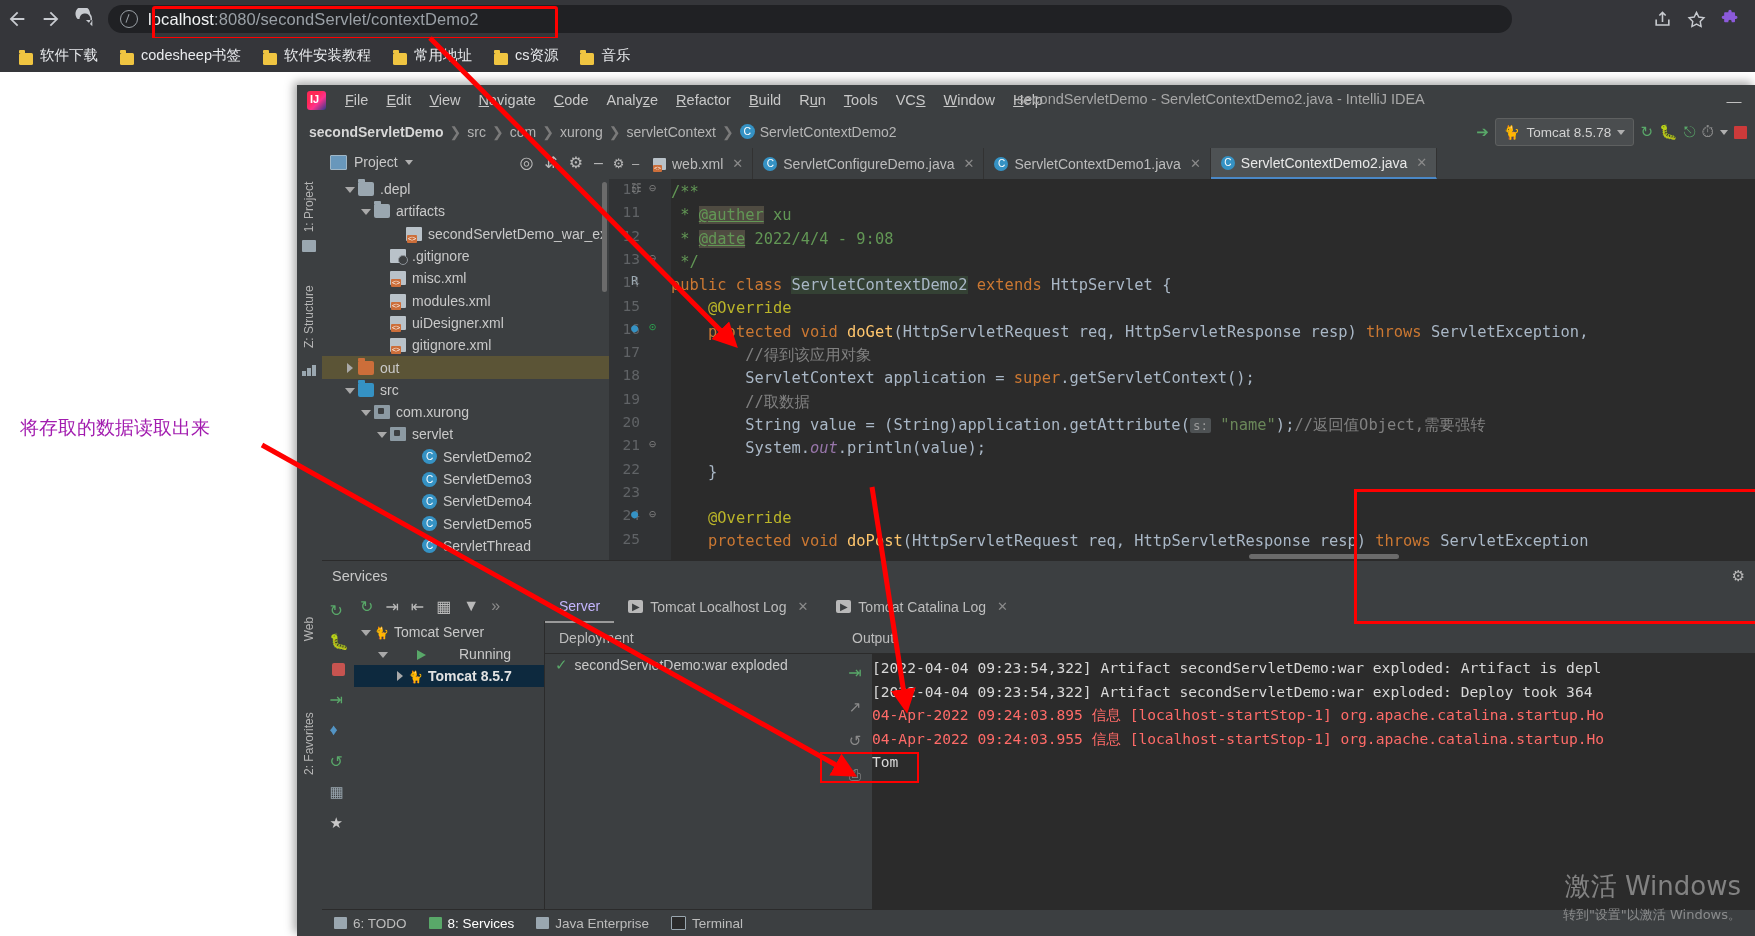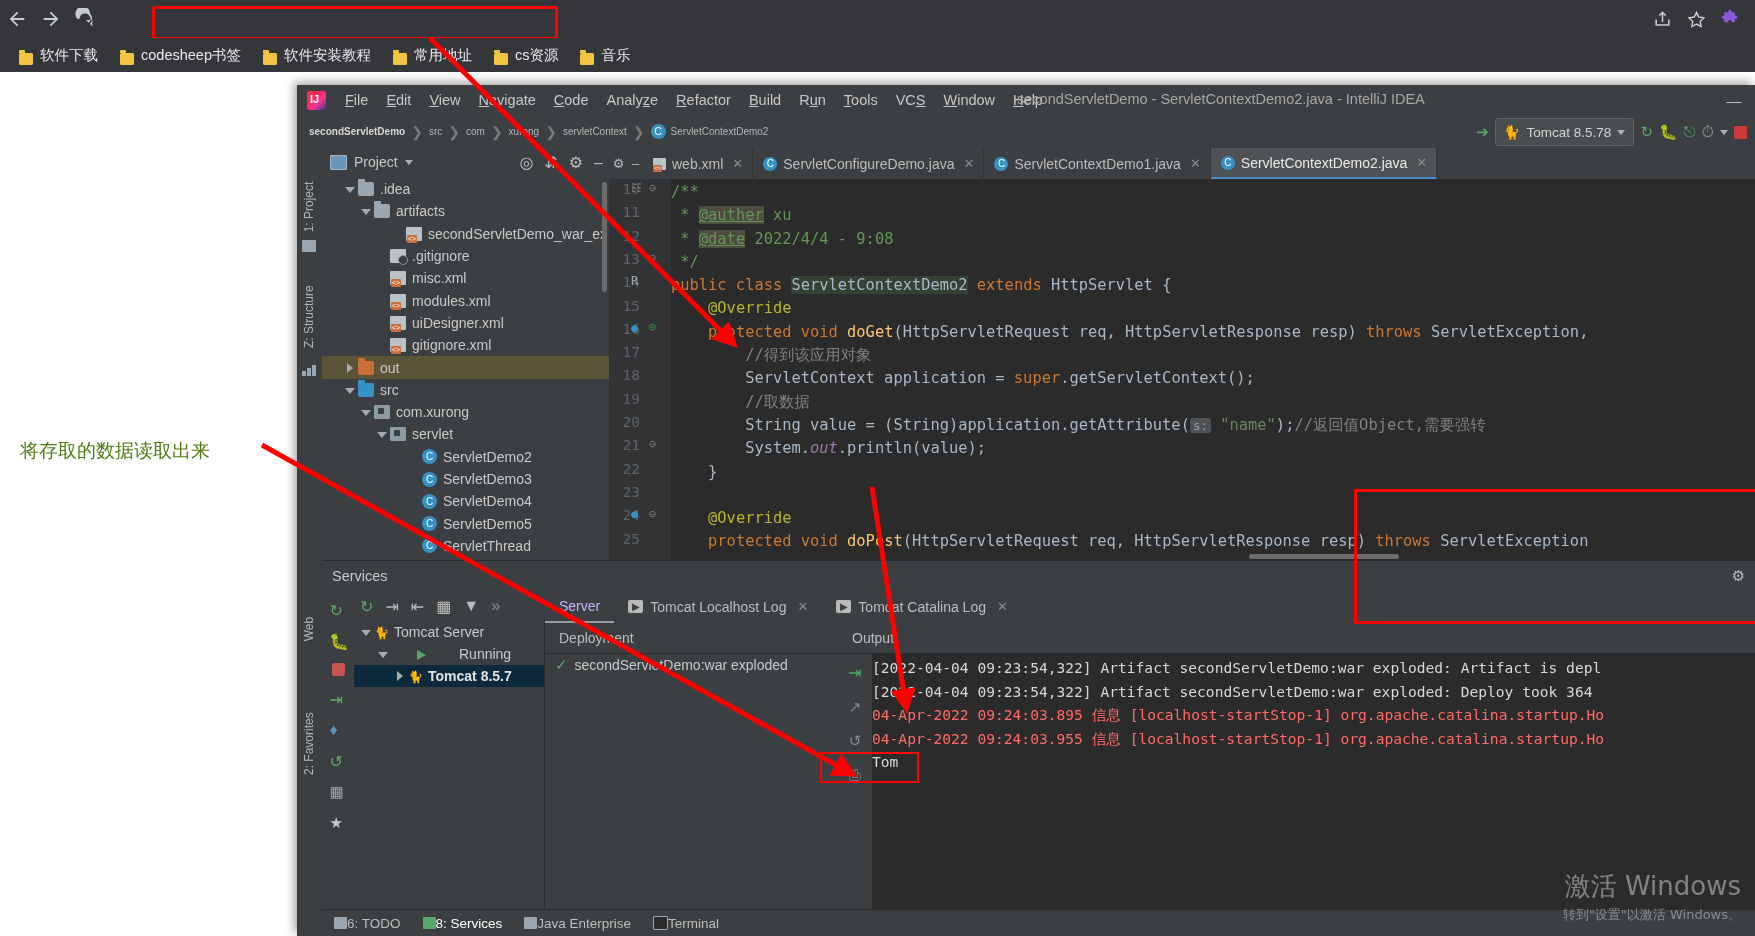--- a/index.html
+++ b/index.html
@@ -86,21 +86,21 @@
   }
   #win-min{
     position:absolute;right:10px;top:5px;width:22px;height:20px;color:#c0c0c0;font-size:15px;
     display:flex;align-items:center;justify-content:center;
   }
   
   #idea-navbar{
     height:33px;display:flex;align-items:center;padding-left:12px;background:#3c3f41;
     border-bottom:1px solid #2b2b2b;position:relative;
   }
-  .crumb{font-size:10px;color:#b5b5b5;white-space:nowrap;cursor:pointer;}
+  .crumb{font-size:14px;color:#b5b5b5;white-space:nowrap;cursor:pointer;}
   .crumb.bold{font-weight:bold;color:#d6d6d6;}
   .crumb-sep{color:#7a7a7a;font-size:14px;margin:0 6px;}
   .cls-badge{
     display:inline-block;width:15px;height:15px;border-radius:50%;background:#3592c4;color:#fff;
     font-size:10.5px;line-height:15px;text-align:center;margin-right:5px;vertical-align:-2px;
   }
   #navbar-right{position:absolute;right:8px;top:3px;display:flex;align-items:center;gap:6px;}
   #runconfig{
     display:flex;align-items:center;gap:6px;background:#4a4d4f;border:1px solid #5e6060;
     border-radius:3px;padding:2px 8px;height:22px;font-size:13.5px;color:#d2d2d2;white-space:nowrap;
@@ -260,29 +260,29 @@
   }
   #tom-box{
     position:absolute;left:820px;top:752px;width:95px;height:27px;border:2.5px solid #ff0000;z-index:45;
   }
   
   #statusbar{
     position:absolute;left:25px;bottom:0;width:1433px;height:26px;background:#3c3f41;
     display:flex;align-items:center;gap:22px;padding-left:12px;font-size:13.5px;color:#bdbdbd;
     border-top:1px solid #2b2b2b;
   }
-  .sb-item{display:flex;align-items:center;gap:0;white-space:nowrap;cursor:pointer;}
+  .sb-item{display:flex;align-items:center;gap:6px;white-space:nowrap;cursor:pointer;}
   .sb-item.active{color:#ffffff;}
   .sb-sq{width:13px;height:12px;background:#9aa7b0;border-radius:1px;flex:none;}
   
   #bl-strip{position:absolute;left:0;top:412px;width:25px;height:376px;}
   
   #annot{position:absolute;left:0;top:0;width:1755px;height:936px;pointer-events:none;z-index:60;}
   #cn-note{
-    position:absolute;left:20px;top:438px;font-size:19px;color:#4d7c0f;white-space:nowrap;
+    position:absolute;left:20px;top:415px;font-size:19px;color:#a21caf;white-space:nowrap;
     font-family:"DejaVu Sans", sans-serif;
   }
   #watermark{
     position:absolute;right:14px;bottom:12px;text-align:right;color:#c9c9c9;opacity:.55;
     font-family:"DejaVu Sans", sans-serif;z-index:70;
   }
   #watermark .w1{font-size:26px;}
   #watermark .w2{font-size:13px;margin-top:2px;}
 </style>
 </head>
@@ -298,20 +298,24 @@
     </div>
     <div class="nav-btn">
       <svg width="22" height="22" viewBox="0 0 24 24">
           <path d="M4 11h12.2l-5.6-5.6L12 4l8 8-8 8-1.4-1.4 5.6-5.6H4z" fill="#c8cbd0"></path>
         </svg>
     </div>
     <div class="nav-btn">
       <svg width="22" height="22" viewBox="0 0 24 24">
           <path d="M17.6 6.4A8 8 0 104 12h2a6 6 0 1110.2 4.2L13 13h7v7l-2.6-2.6A8 8 0 0017.6 6.4z" fill="#c8cbd0"></path>
         </svg>
+    </div>
+    <div id="omnibox">
+      <span class="info-ico"></span>
+      <span id="url-text"><b>localhost</b><span>:8080/secondServlet/contextDemo2</span></span>
     </div>
     <div class="tb-right">
       <div class="tb-ico">
         <svg width="19" height="19" viewBox="0 0 24 24" fill="none" stroke="#c8cbd0" stroke-width="2">
             <path d="M4 12v7h16v-7"></path>
             <path d="M12 3v12M8 7l4-4 4 4"></path>
           </svg>
       </div>
       <div class="tb-ico">
         <svg width="19" height="19" viewBox="0 0 24 24" fill="none" stroke="#c8cbd0" stroke-width="1.8">
@@ -430,21 +434,21 @@
           <span>◎</span>
           <span>⇵</span>
           <span>⚙</span>
           <span>–</span>
         </div>
       </div>
       <div id="tree">
           <div class="row" style="padding-left: 22px;">
             <span class="arrow down"></span>
             <span class="ic folder"></span>
-            <span>.idea</span>
+            <span>.depl</span>
           </div>
           <div class="row" style="padding-left: 38px;">
             <span class="arrow down"></span>
             <span class="ic folder"></span>
             <span>artifacts</span>
           </div>
           <div class="row" style="padding-left: 70px;">
             <span class="arrow"></span>
             <span class="ic xml"></span>
             <span>secondServletDemo_war_ex</span>

